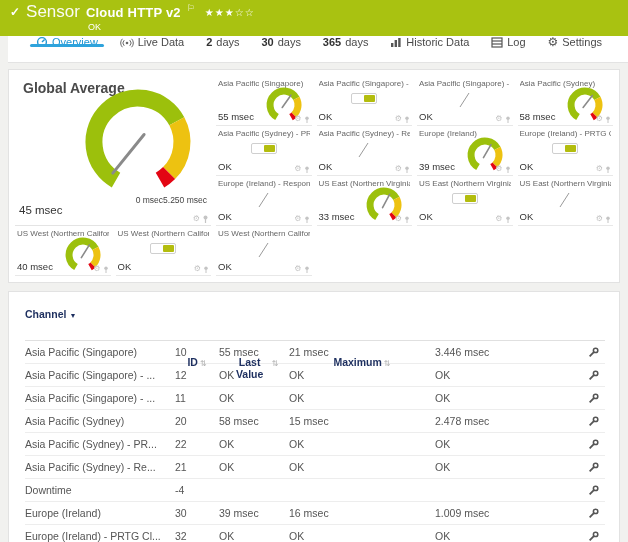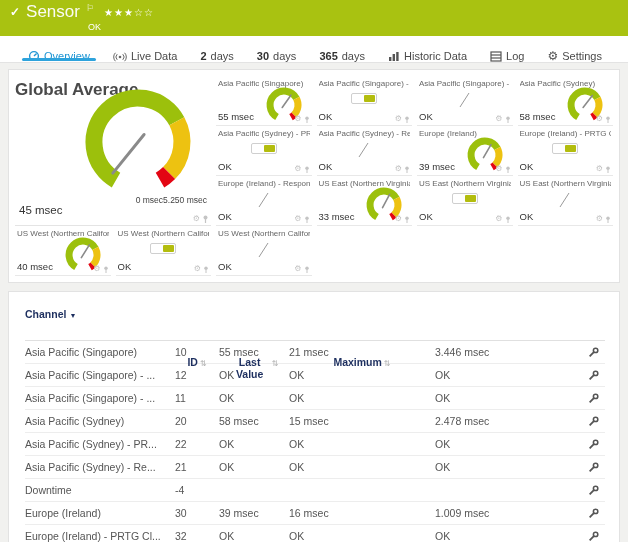--- a/index.html
+++ b/index.html
@@ -12,34 +12,34 @@
   
   .titlebar{height:36px;background:#a9c211;color:#fff;padding:3px 10px 0 10px;box-sizing:border-box;}
   .titlebar-row1{display:flex;align-items:center;gap:6px;height:18px;}
   .check{font-size:12px;font-weight:bold;}
   .sensor-kind{font-size:17px;opacity:.95;}
   .sensor-name{font-size:13px;font-weight:bold;letter-spacing:.2px;}
   .flag{font-size:9px;vertical-align:super;position:relative;top:-4px;opacity:.9;}
   .stars{font-size:10px;letter-spacing:1px;margin-left:4px;cursor:pointer;}
   .titlebar-row2{font-size:9px;margin-left:78px;margin-top:1px;}
   
-  .tabs{height:26px;background:#fff;display:flex;align-items:flex-end;justify-content:space-between;
-        padding:0 26px 0 28px;border-bottom:1px solid #e3e3e3;}
+  .tabs{height:26px;background:#fff;display:flex;align-items:flex-start;justify-content:space-between;
+        padding:0 26px 0 28px;border-bottom:1px solid #e3e3e3;margin-left:8px;}
   .tab{display:flex;align-items:center;gap:4px;font-size:11px;color:#4a4a4a;position:relative;cursor:pointer;}
   .tab b{font-weight:bold;color:#333;}
   .tab .ic{display:flex;align-items:center;}
   .tab.active{color:#2196d4;}
   .tab.active:after{content:"";position:absolute;left:-6px;right:-6px;bottom:1px;height:3px;
         background:#2ea3dc;border-radius:2px;}
   
   .panel{background:#fff;border:1px solid #e2e2e2;box-sizing:border-box;}
   .gauges-panel{margin:6px 8px 0 8px;padding:6px 6px 6px 6px;}
   .tile-grid{display:grid;grid-template-columns:repeat(6,1fr);grid-auto-rows:50px;column-gap:5px;}
   .main-tile{grid-column:1/3;grid-row:1/4;position:relative;border-bottom:1px solid #e4e4e4;cursor:pointer;}
-  .main-title{position:absolute;top:4px;left:0;font-size:17px;font-weight:600;color:#4a4a4a;}
+  .main-title{position:absolute;top:4px;left:8px;font-size:14px;font-weight:600;color:#4a4a4a;}
   .main-gauge{position:absolute;top:10px;right:6px;}
   .main-scale{position:absolute;bottom:20px;right:4px;width:128px;display:flex;
               justify-content:flex-end;font-size:8.5px;color:#444;}
   .main-value{position:absolute;bottom:9px;left:4px;font-size:11.5px;color:#333;}
   .tile{position:relative;border-bottom:1px solid #e8e8e8;padding:3px 2px;overflow:hidden;cursor:pointer;}
   .tile-title{font-size:8px;color:#666;white-space:nowrap;overflow:hidden;max-width:100%;}
   .tile-widget{position:absolute;right:5px;top:9px;}
   .tile-widget.center{right:auto;left:50%;transform:translateX(-50%);top:14px;}
   .tile-value{position:absolute;bottom:3px;left:2px;font-size:9.5px;color:#333;}
   .tile-icons{position:absolute;bottom:2px;right:2px;display:flex;gap:2px;align-items:center;color:#c4c4c4;}
@@ -62,20 +62,21 @@
   .wrench{cursor:pointer;}
   .hdr-lastvalue span.lbl{display:inline-block;width:40px;vertical-align:top;}
 </style>
 </head>
 <body>
 
 <div class="titlebar">
   <div class="titlebar-row1">
     <span class="check">✓</span>
     <span class="sensor-kind">Sensor</span>
+    <span class="sensor-name">Cloud HTTP v2</span>
     <span class="flag">⚐</span>
     <span class="stars">★★★☆☆</span>
   </div>
   <div class="titlebar-row2">OK</div>
 </div>
 
 <div class="tabs">
   <div class="tab active">
     <span class="ic">
       <svg width="12" height="12" viewBox="0 0 12 12">

